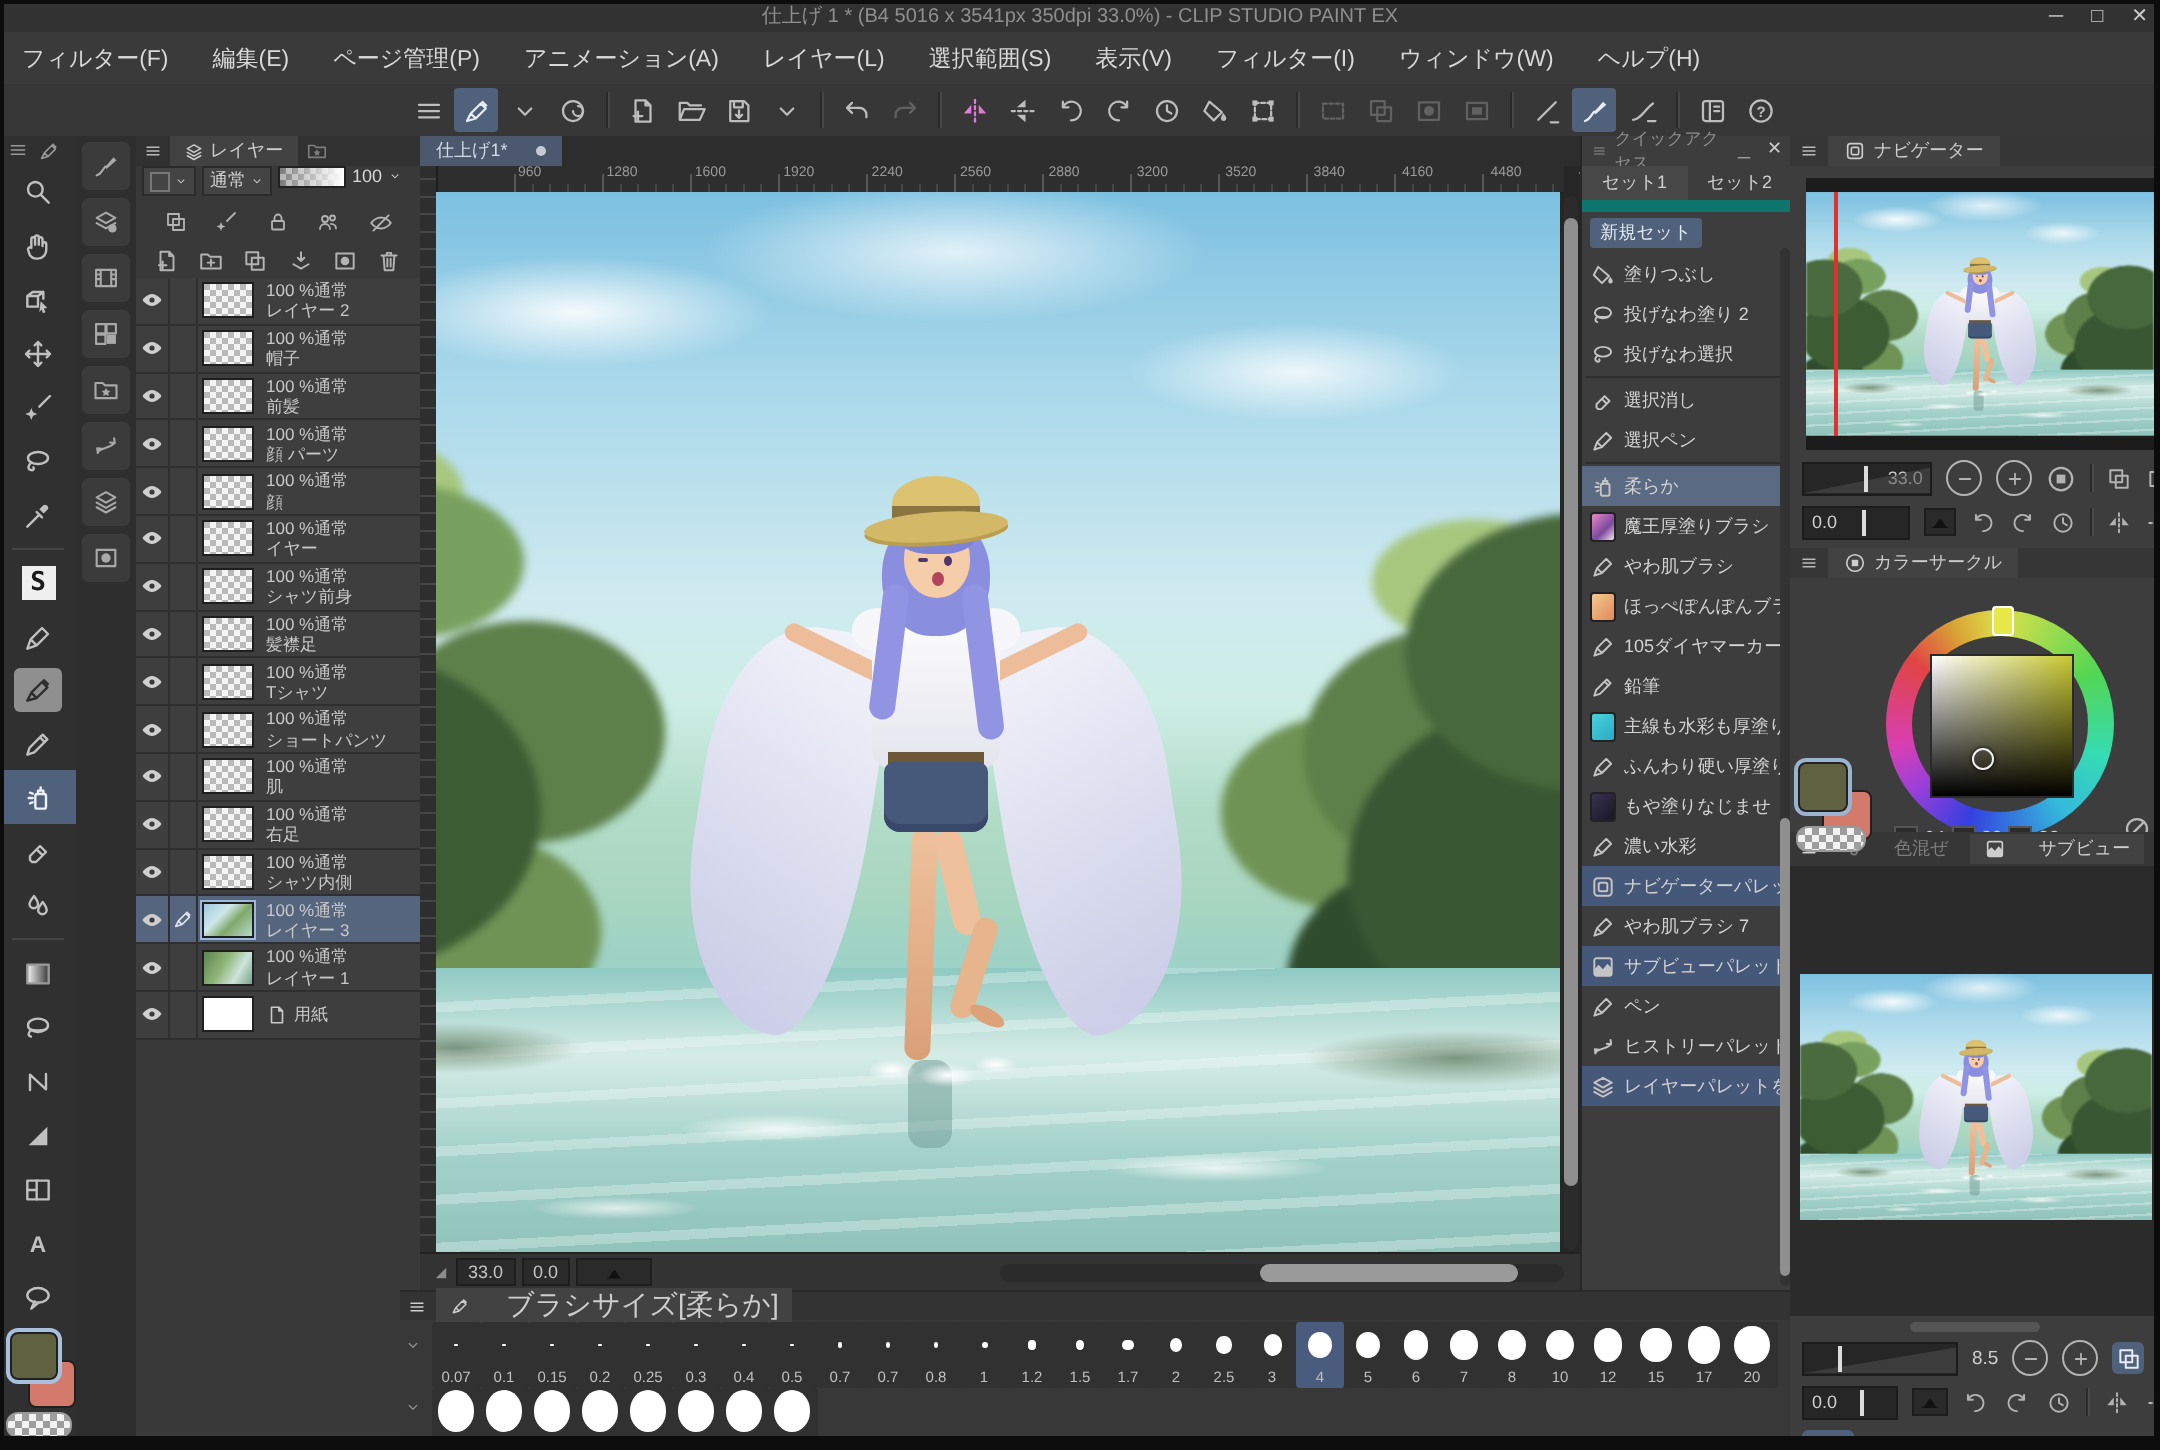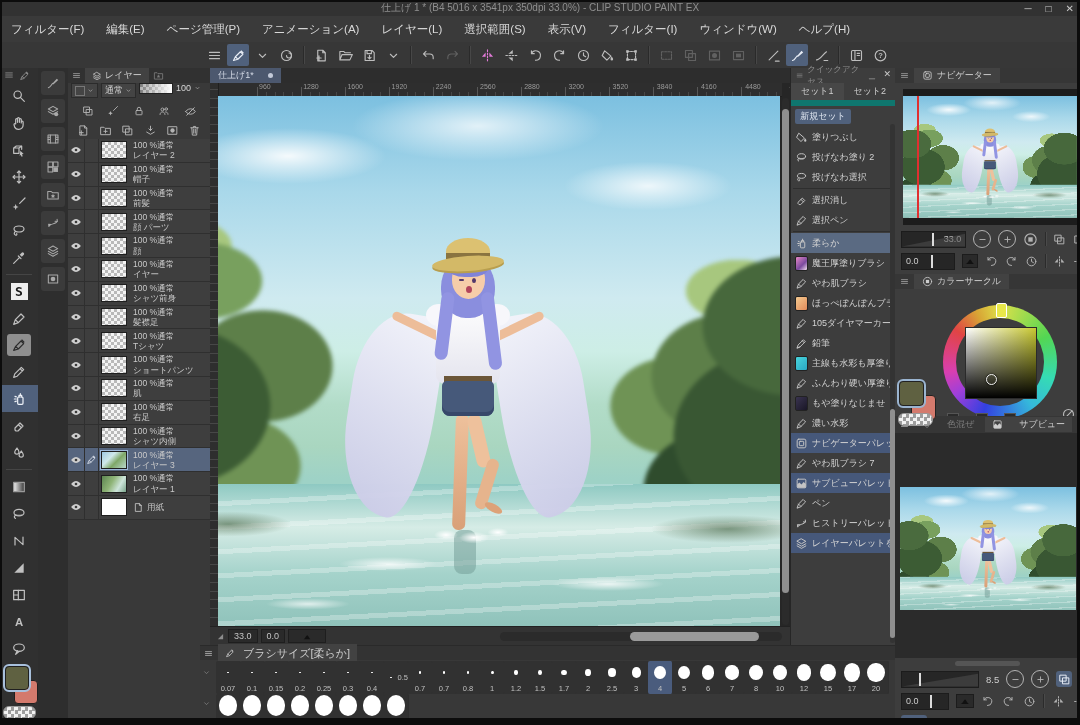--- a/index.html
+++ b/index.html
@@ -1695,21 +1695,21 @@
         </svg>
       </span>
   </div>
 </div>
 
 <div class="abs" id="brushpal" style="left:200px;top:645px;width:695px;height:80px;background:#383838;border-top:1px solid #2a2a2a">
   <div class="flex" style="height:14px;gap:5px;padding-left:4px;background:#333">
     <svg class="ic" width="9" height="9">
         <use href="#s-menu"></use>
       </svg>
-    <div class="flex" style="background:#424242;height:14px;padding:2px 7px;gap:8px;font-size:11px;color:#cdcdcd">
+    <div class="flex" style="background:#424242;height:14px;padding:2px 7px;gap:18px;font-size:14px;color:#cdcdcd">
       <svg class="ic" width="10" height="10">
           <use href="#s-marker"></use>
         </svg>
       <span>ブラシサイズ[柔らか]</span>
     </div>
   </div>
   <div style="position:absolute;left:2px;top:22px;color:#8a8a8a">
     <svg class="ic" width="9" height="9">
         <use href="#s-chevd"></use>
       </svg>
@@ -1753,21 +1753,21 @@
           <div style="width: 1.5px; height: 1.68px; border-radius: 50%; background: rgb(255, 255, 255);"></div>
         </div>
         <div style="font-size: 7.5px; color: rgb(192, 192, 192); height: 10px;">0.3</div>
       </div>
       <div style="width: 24px; height: 33px; display: flex; flex-direction: column; align-items: center; justify-content: flex-end; border-right: 1px solid rgb(47, 47, 47); background: rgb(49, 49, 49); border-radius: 2px;">
         <div style="flex: 1 1 0%; display: flex; align-items: center; justify-content: center;">
           <div style="width: 1.5px; height: 1.68px; border-radius: 50%; background: rgb(255, 255, 255);"></div>
         </div>
         <div style="font-size: 7.5px; color: rgb(192, 192, 192); height: 10px;">0.4</div>
       </div>
-      <div style="width: 24px; height: 33px; display: flex; flex-direction: row; align-items: center; justify-content: flex-end; border-right: 1px solid rgb(47, 47, 47); background: rgb(49, 49, 49); border-radius: 2px;">
+      <div style="width: 24px; height: 33px; display: flex; flex-direction: column; align-items: center; justify-content: flex-end; border-right: 1px solid rgb(47, 47, 47); background: rgb(49, 49, 49); border-radius: 2px;">
         <div style="flex: 1 1 0%; display: flex; align-items: center; justify-content: center;">
           <div style="width: 1.5px; height: 1.68px; border-radius: 50%; background: rgb(255, 255, 255);"></div>
         </div>
         <div style="font-size: 7.5px; color: rgb(192, 192, 192); height: 10px;">0.5</div>
       </div>
       <div style="width: 24px; height: 33px; display: flex; flex-direction: column; align-items: center; justify-content: flex-end; border-right: 1px solid rgb(47, 47, 47); background: rgb(49, 49, 49); border-radius: 2px;">
         <div style="flex: 1 1 0%; display: flex; align-items: center; justify-content: center;">
           <div style="width: 1.8px; height: 2.016px; border-radius: 50%; background: rgb(255, 255, 255);"></div>
         </div>
         <div style="font-size: 7.5px; color: rgb(192, 192, 192); height: 10px;">0.7</div>

